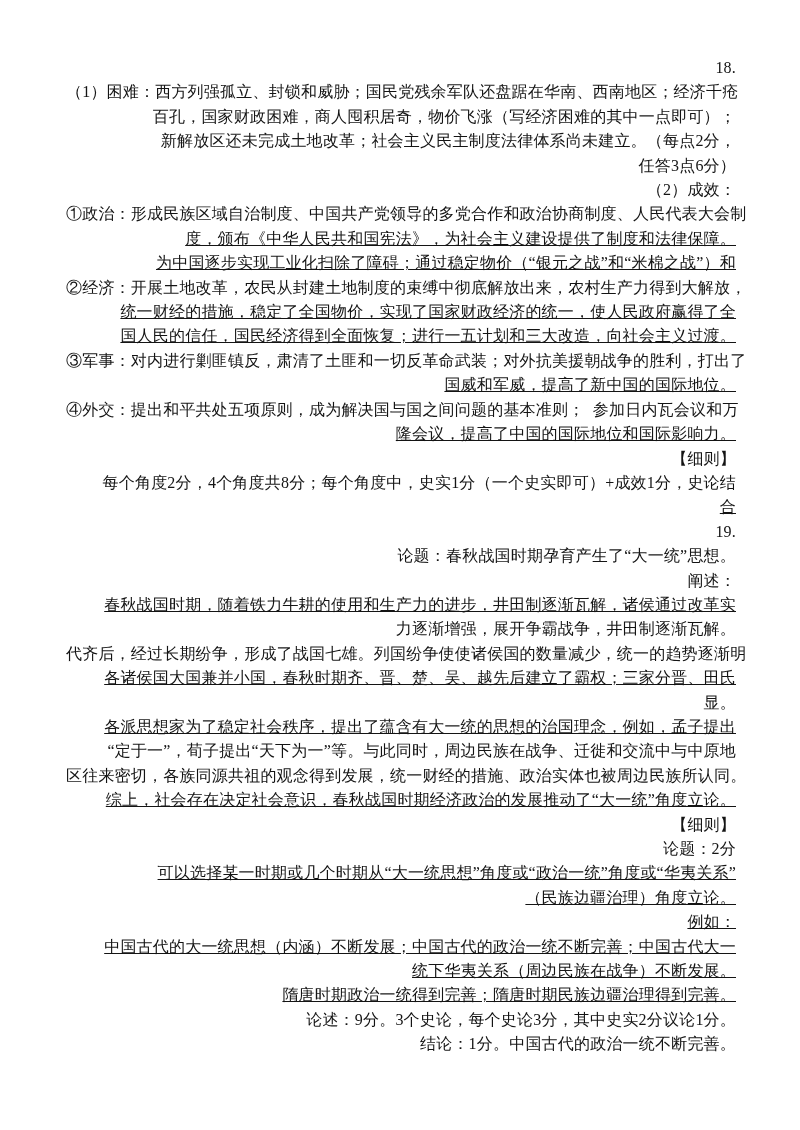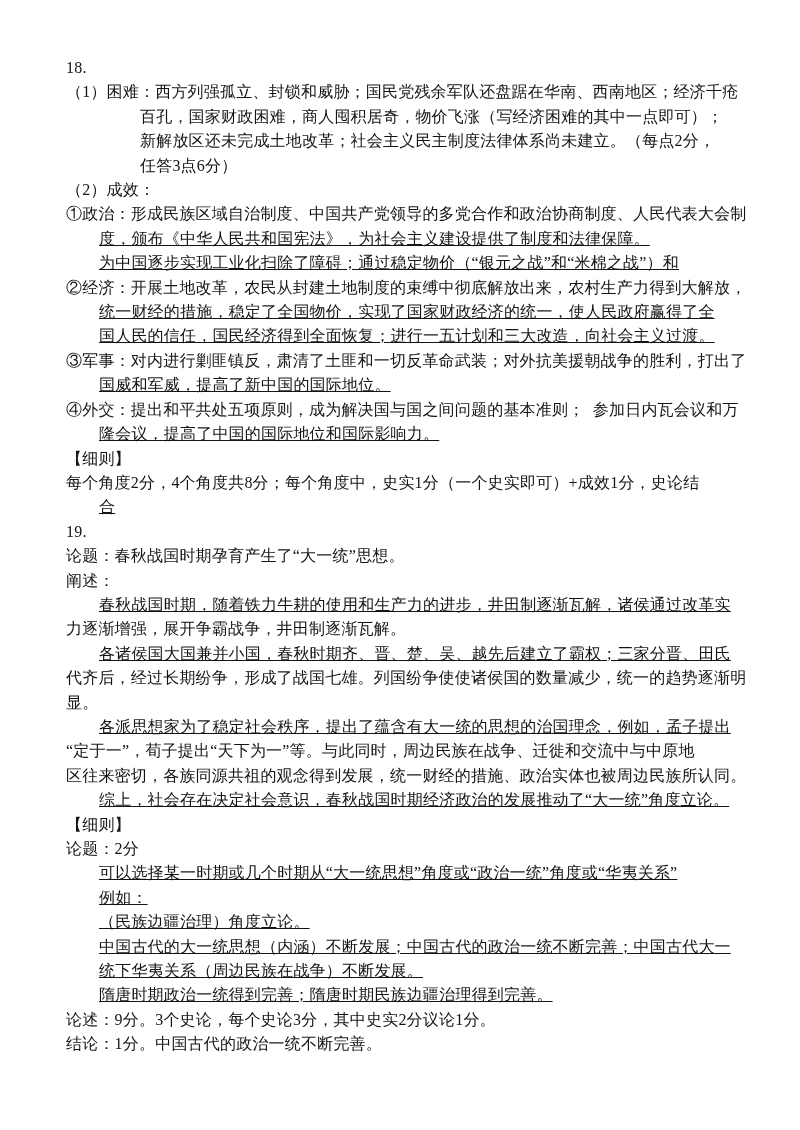--- a/index.html
+++ b/index.html
@@ -14,20 +14,21 @@
     font-family: "Liberation Serif", "DejaVu Serif", serif;
   }
   .page {
     box-sizing: border-box;
     width: 800px;
     height: 1130px;
     padding: 56px 64px 0 66px;
     color: #141414;
     font-size: 16px;
     line-height: 24.4px;
+    text-align: right;
   }
   .doc-body { width: 100%; }
   .line {
     white-space: pre;
     letter-spacing: 0.2px;
   }
   .ind-0 { padding-left: 0; }
   .ind-1 { padding-left: 33px; text-decoration: underline; }
   .ind-2 { padding-left: 74px; }
 </style>
@@ -53,31 +54,31 @@
       <div class="line ind-0">④外交：提出和平共处五项原则，成为解决国与国之间问题的基本准则；  参加日内瓦会议和万</div>
       <div class="line ind-1">隆会议，提高了中国的国际地位和国际影响力。</div>
       <div class="line ind-0">【细则】</div>
       <div class="line ind-0">每个角度2分，4个角度共8分；每个角度中，史实1分（一个史实即可）+成效1分，史论结</div>
       <div class="line ind-1">合</div>
       <div class="line ind-0">19.</div>
       <div class="line ind-0">论题：春秋战国时期孕育产生了“大一统”思想。</div>
       <div class="line ind-0">阐述：</div>
       <div class="line ind-1">春秋战国时期，随着铁力牛耕的使用和生产力的进步，井田制逐渐瓦解，诸侯通过改革实</div>
       <div class="line ind-0">力逐渐增强，展开争霸战争，井田制逐渐瓦解。</div>
+      <div class="line ind-0">代齐后，经过长期纷争，形成了战国七雄。列国纷争使使诸侯国的数量减少，统一的趋势逐渐明</div>
       <div class="line ind-1">各诸侯国大国兼并小国，春秋时期齐、晋、楚、吴、越先后建立了霸权；三家分晋、田氏</div>
-      <div class="line ind-0">代齐后，经过长期纷争，形成了战国七雄。列国纷争使使诸侯国的数量减少，统一的趋势逐渐明</div>
       <div class="line ind-0">显。</div>
       <div class="line ind-1">各派思想家为了稳定社会秩序，提出了蕴含有大一统的思想的治国理念，例如，孟子提出</div>
       <div class="line ind-0">“定于一”，荀子提出“天下为一”等。与此同时，周边民族在战争、迁徙和交流中与中原地</div>
       <div class="line ind-0">区往来密切，各族同源共祖的观念得到发展，统一财经的措施、政治实体也被周边民族所认同。</div>
       <div class="line ind-1">综上，社会存在决定社会意识，春秋战国时期经济政治的发展推动了“大一统”角度立论。</div>
       <div class="line ind-0">【细则】</div>
       <div class="line ind-0">论题：2分</div>
       <div class="line ind-1">可以选择某一时期或几个时期从“大一统思想”角度或“政治一统”角度或“华夷关系”</div>
+      <div class="line ind-1">（民族边疆治理）角度立论。</div>
       <div class="line ind-1">例如：</div>
-      <div class="line ind-1">（民族边疆治理）角度立论。</div>
       <div class="line ind-1">中国古代的大一统思想（内涵）不断发展；中国古代的政治一统不断完善；中国古代大一</div>
       <div class="line ind-1">统下华夷关系（周边民族在战争）不断发展。</div>
       <div class="line ind-1">隋唐时期政治一统得到完善；隋唐时期民族边疆治理得到完善。</div>
       <div class="line ind-0">论述：9分。3个史论，每个史论3分，其中史实2分议论1分。</div>
       <div class="line ind-0">结论：1分。中国古代的政治一统不断完善。</div>
     </div>
 </div>
 
 </body></html>

